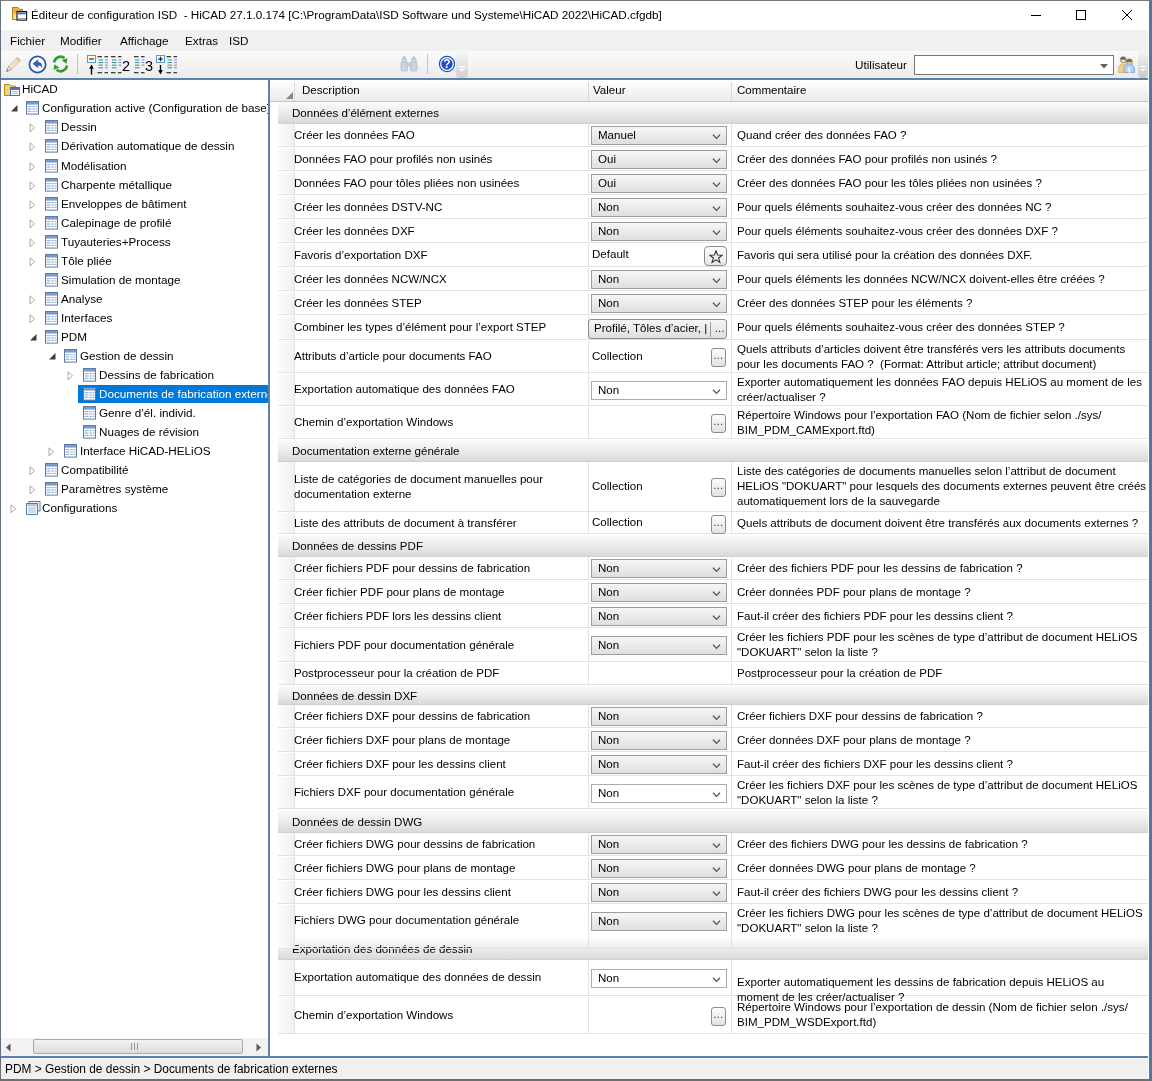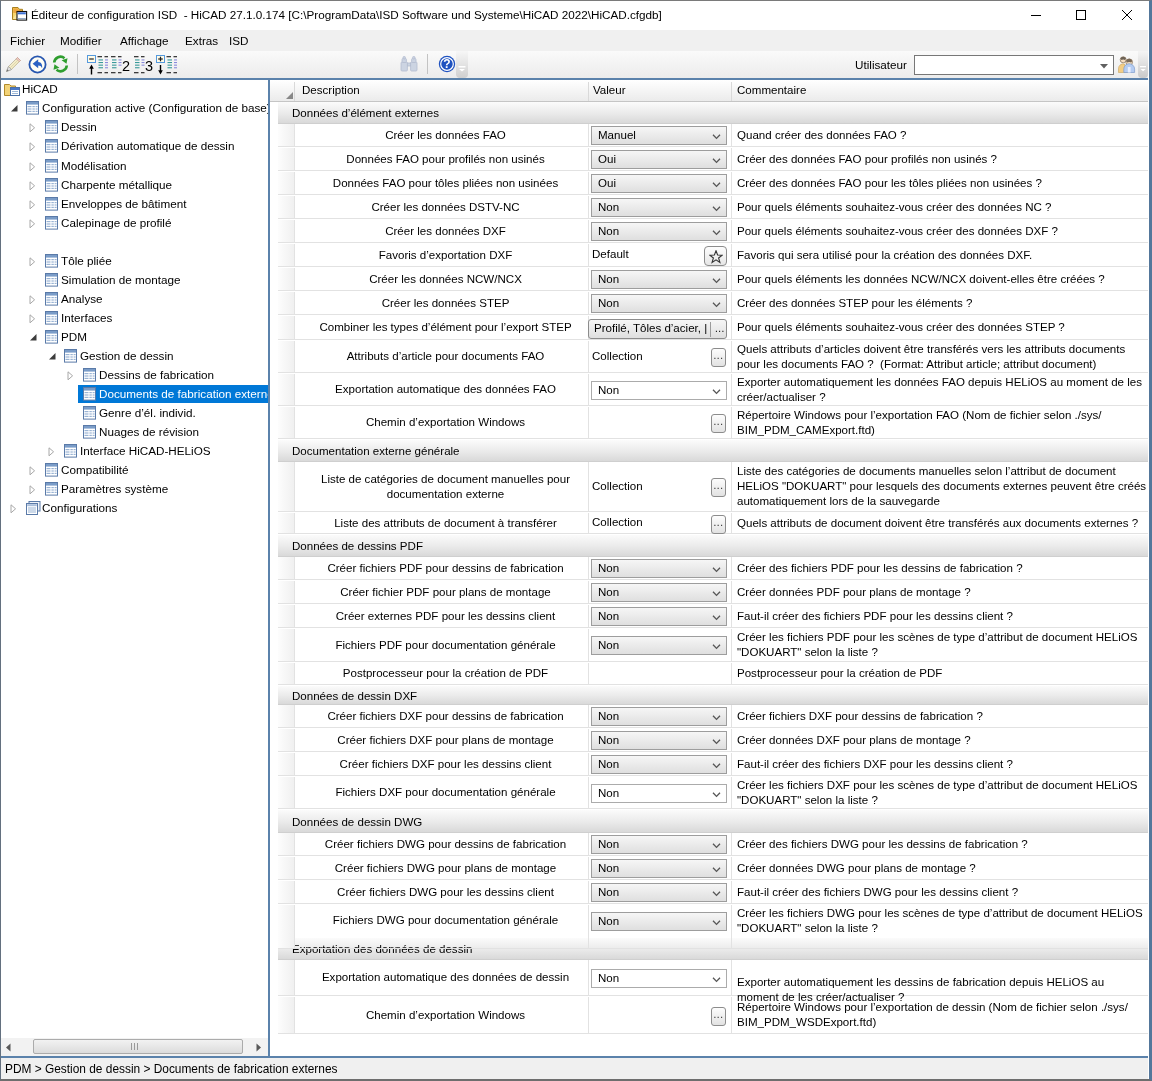--- a/index.html
+++ b/index.html
@@ -30,21 +30,21 @@
 #ghead { position:absolute; left:0; top:0; width:878px; height:22px;
   background:linear-gradient(#ffffff,#ebebeb); border-bottom:1px solid #c5c5c5; }
 #ghead .ht { position:absolute; top:4px; color:#000; }
 .hsep { position:absolute; top:2px; width:1px; height:19px; background:#d9d9d9; }
 .grp { position:absolute; left:8px; width:870px;
   background:linear-gradient(#fbfbfb 0%,#eaeaea 55%,#d9d9d9 100%);
   border-bottom:1px solid #cfcfcf; }
 .grp span { position:absolute; left:14px; }
 .row { position:absolute; left:8px; width:870px; border-bottom:1px solid #e2e2e2; }
 .vline { position:absolute; top:0; width:1px; height:100%; background:#e2e2e2; }
-.desc { position:absolute; left:24px; width:287px; line-height:15px; white-space:nowrap; overflow:hidden;text-align:center; }
+.desc { position:absolute; left:16px; width:287px; line-height:15px; white-space:nowrap; overflow:hidden; }
 .comm { position:absolute; left:459px; width:410px; line-height:15px; white-space:nowrap; overflow:hidden; }
 .combo { position:absolute; left:313px; width:136px; height:19px;
   background:linear-gradient(#f6f6f6,#dfdfdf); border:1px solid #9d9d9d; }
 .combo.white { background:#fff; border:1px solid #ababab; }
 .combo .cv { position:absolute; left:6px; top:2px; }
 .chev { position:absolute; right:5px; top:7px; }
 .plain { position:absolute; left:314px; top:0; }
 .dots { position:absolute; left:433px; width:15px; height:19px;
   background:linear-gradient(#fdfdfd,#e2e2e2); border:1px solid #8c8c8c; border-radius:3px;
   text-align:center; font-size:10px; line-height:14px; color:#222; letter-spacing:0.5px;}
@@ -396,20 +396,41 @@
             <rect x="1.5" y="7.4" width="4" height="1.2"></rect>
             <rect x="6.4" y="7.4" width="2.4" height="1.2"></rect>
             <rect x="9.6" y="7.4" width="2" height="1.2"></rect>
             <rect x="1.5" y="9.8" width="4" height="1.2"></rect>
             <rect x="6.4" y="9.8" width="2.4" height="1.2"></rect>
             <rect x="9.6" y="9.8" width="2" height="1.2"></rect>
           </g>
         </svg>
         <span class="lbl" style="left:61px">Calepinage de profilé</span>
       </div>
+<div class="trow" style="left:0;top:152.5px;width:268px">
+        <svg class="abs" style="left:29px;top:5px" width="7" height="10">
+          <path d="M1 0.8 L5.6 4.8 L1 8.8 Z" fill="#fff" stroke="#a8a8a8"></path>
+        </svg>
+        <svg class="abs" style="left:45px;top:2px" width="13" height="14" viewBox="0 0 13 14">
+          <rect x="0.5" y="0.5" width="12" height="12.6" fill="#fff" stroke="#5a7aa8"></rect>
+          <rect x="1" y="1" width="11" height="2.6" fill="#7a9cc8"></rect>
+          <g fill="#9ab4d4">
+            <rect x="1.5" y="5" width="4" height="1.2"></rect>
+            <rect x="6.4" y="5" width="2.4" height="1.2"></rect>
+            <rect x="9.6" y="5" width="2" height="1.2"></rect>
+            <rect x="1.5" y="7.4" width="4" height="1.2"></rect>
+            <rect x="6.4" y="7.4" width="2.4" height="1.2"></rect>
+            <rect x="9.6" y="7.4" width="2" height="1.2"></rect>
+            <rect x="1.5" y="9.8" width="4" height="1.2"></rect>
+            <rect x="6.4" y="9.8" width="2.4" height="1.2"></rect>
+            <rect x="9.6" y="9.8" width="2" height="1.2"></rect>
+          </g>
+        </svg>
+        <span class="lbl" style="left:61px">Tuyauteries+Process</span>
+      </div>
 <div class="trow" style="left:0;top:171.5px;width:268px">
         <svg class="abs" style="left:29px;top:5px" width="7" height="10">
           <path d="M1 0.8 L5.6 4.8 L1 8.8 Z" fill="#fff" stroke="#a8a8a8"></path>
         </svg>
         <svg class="abs" style="left:45px;top:2px" width="13" height="14" viewBox="0 0 13 14">
           <rect x="0.5" y="0.5" width="12" height="12.6" fill="#fff" stroke="#5a7aa8"></rect>
           <rect x="1" y="1" width="11" height="2.6" fill="#7a9cc8"></rect>
           <g fill="#9ab4d4">
             <rect x="1.5" y="5" width="4" height="1.2"></rect>
             <rect x="6.4" y="5" width="2.4" height="1.2"></rect>
@@ -943,21 +964,21 @@
             <path d="M1 0.8 L4.5 4.4 L8 0.8" fill="none" stroke="#555" stroke-width="1.3"></path>
           </svg>
         </div>
         <div class="comm" style="top:3.5px">Créer données PDF pour plans de montage ?</div>
       </div>
 <div class="row" style="top:525px;height:23px">
         <div class="abs" style="left:0;top:0;width:16px;height:100%;background:linear-gradient(90deg,#fdfdfd,#f0f0f0)"></div>
         <div class="vline" style="left:16px"></div>
         <div class="vline" style="left:310px"></div>
         <div class="vline" style="left:453px"></div>
-        <div class="desc" style="top:3.5px">Créer externes PDF pour les dessins client</div>
+        <div class="desc" style="top:3.5px">Créer fichiers PDF lors les dessins client</div>
         <div class="combo" style="top:2.0px">
           <span class="cv">Non</span>
           <svg class="chev" width="9" height="6" viewBox="0 0 9 6">
             <path d="M1 0.8 L4.5 4.4 L8 0.8" fill="none" stroke="#555" stroke-width="1.3"></path>
           </svg>
         </div>
         <div class="comm" style="top:3.5px">Faut-il créer des fichiers PDF pour les dessins client ?</div>
       </div>
 <div class="row" style="top:549px;height:33px">
         <div class="abs" style="left:0;top:0;width:16px;height:100%;background:linear-gradient(90deg,#fdfdfd,#f0f0f0)"></div>

